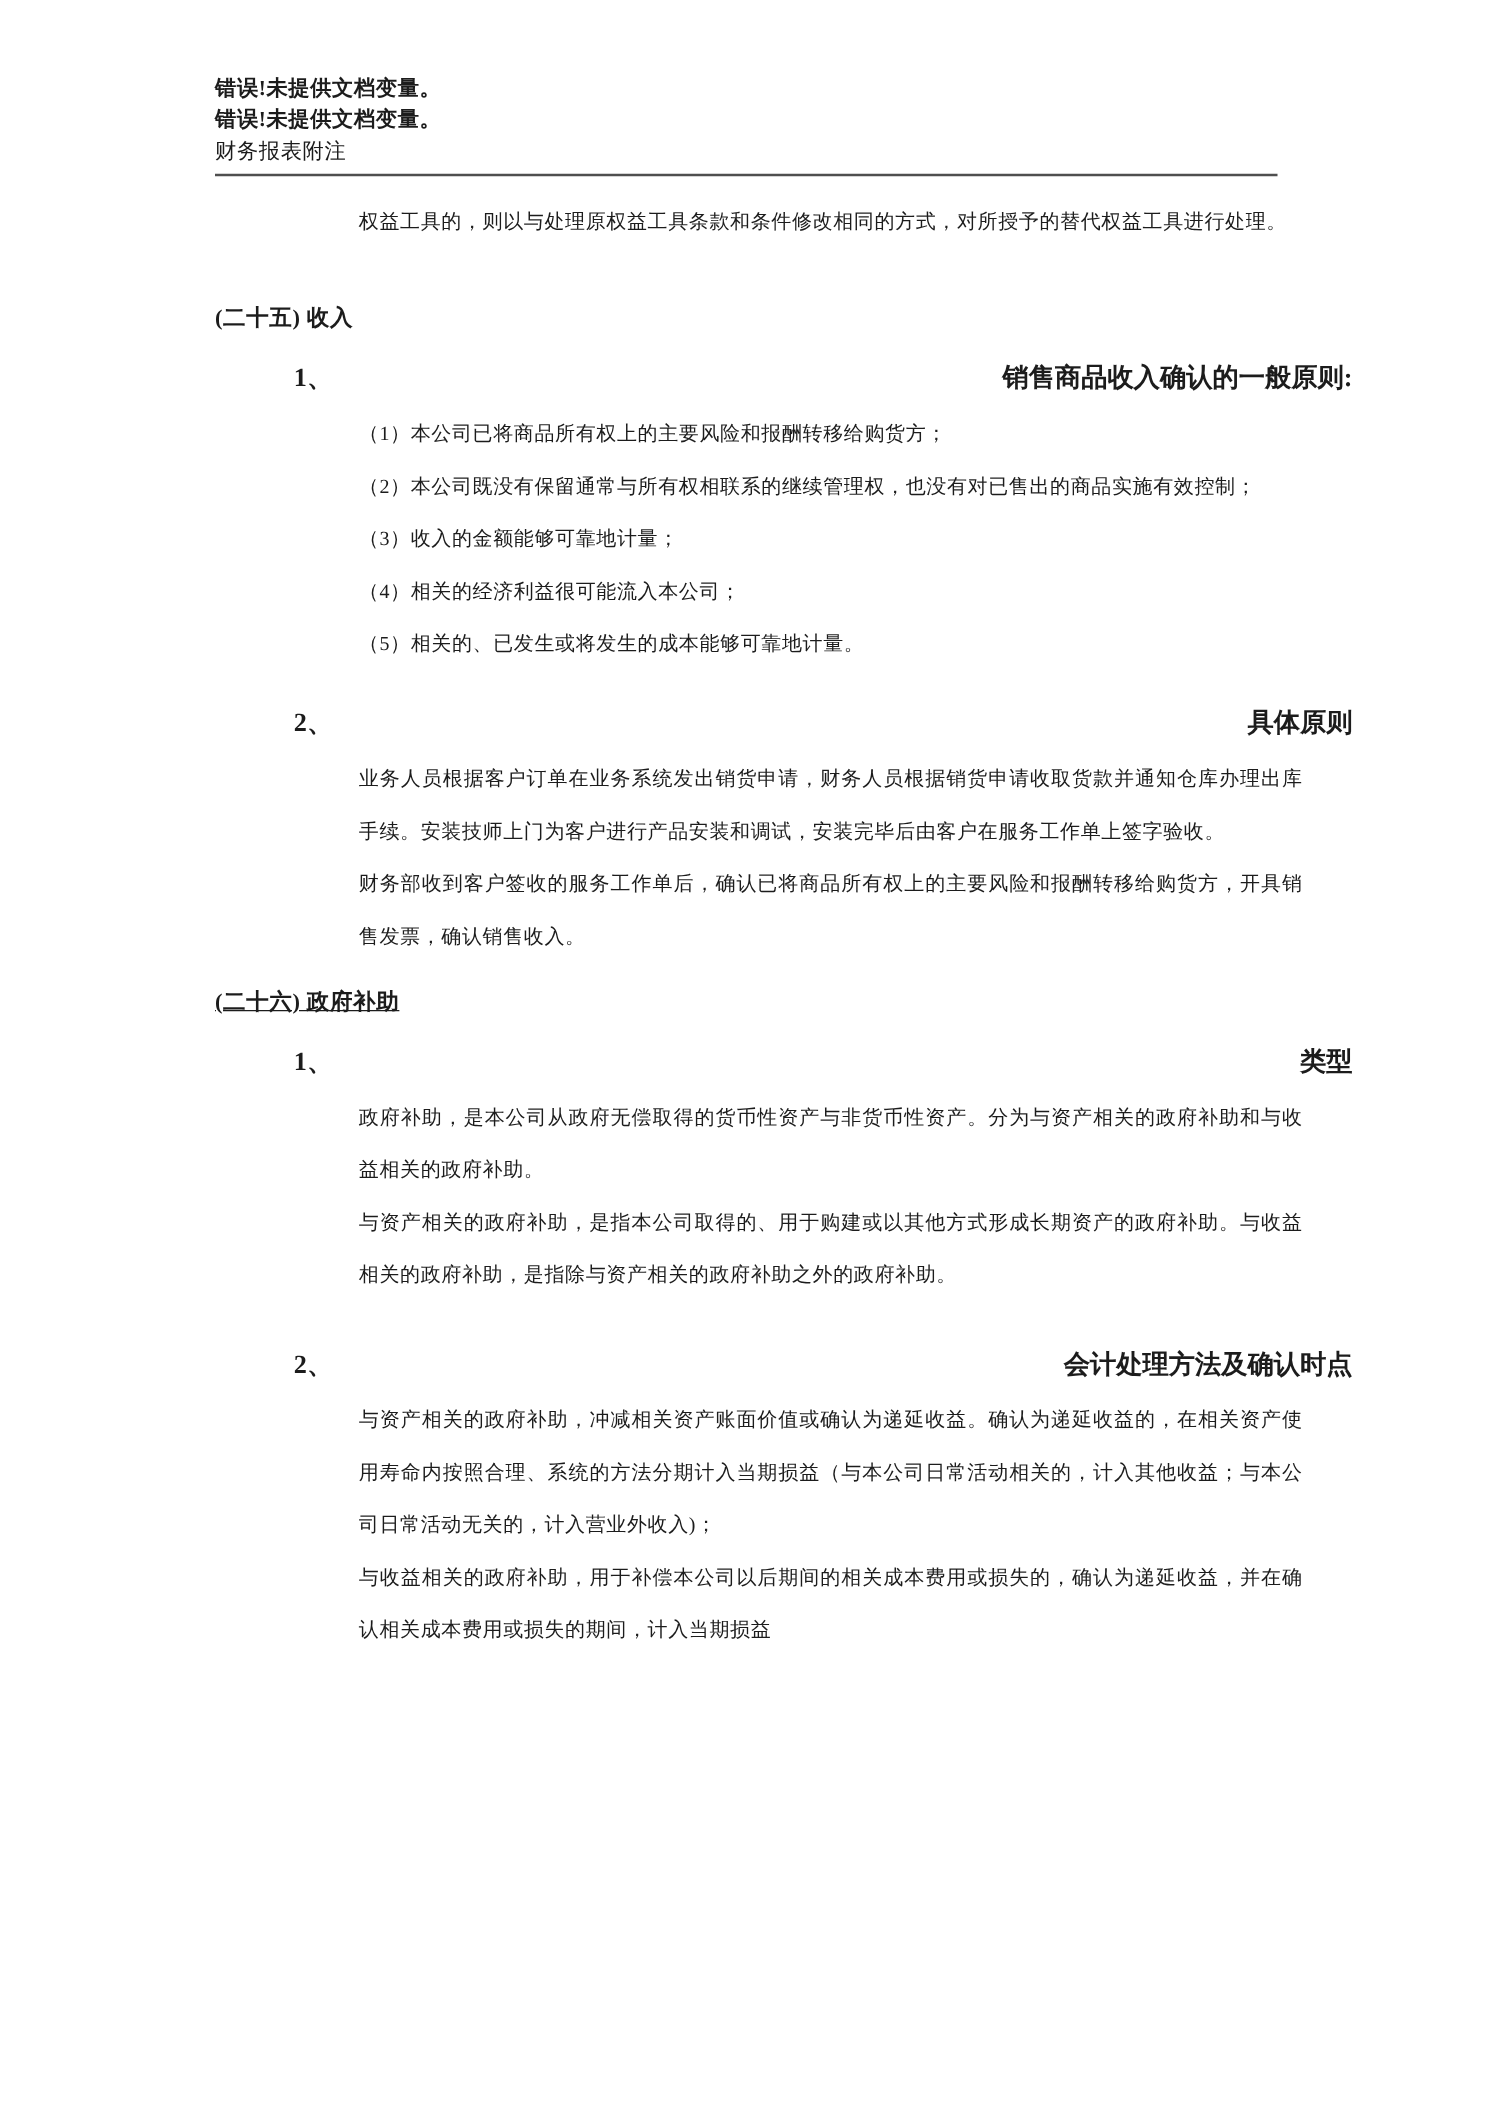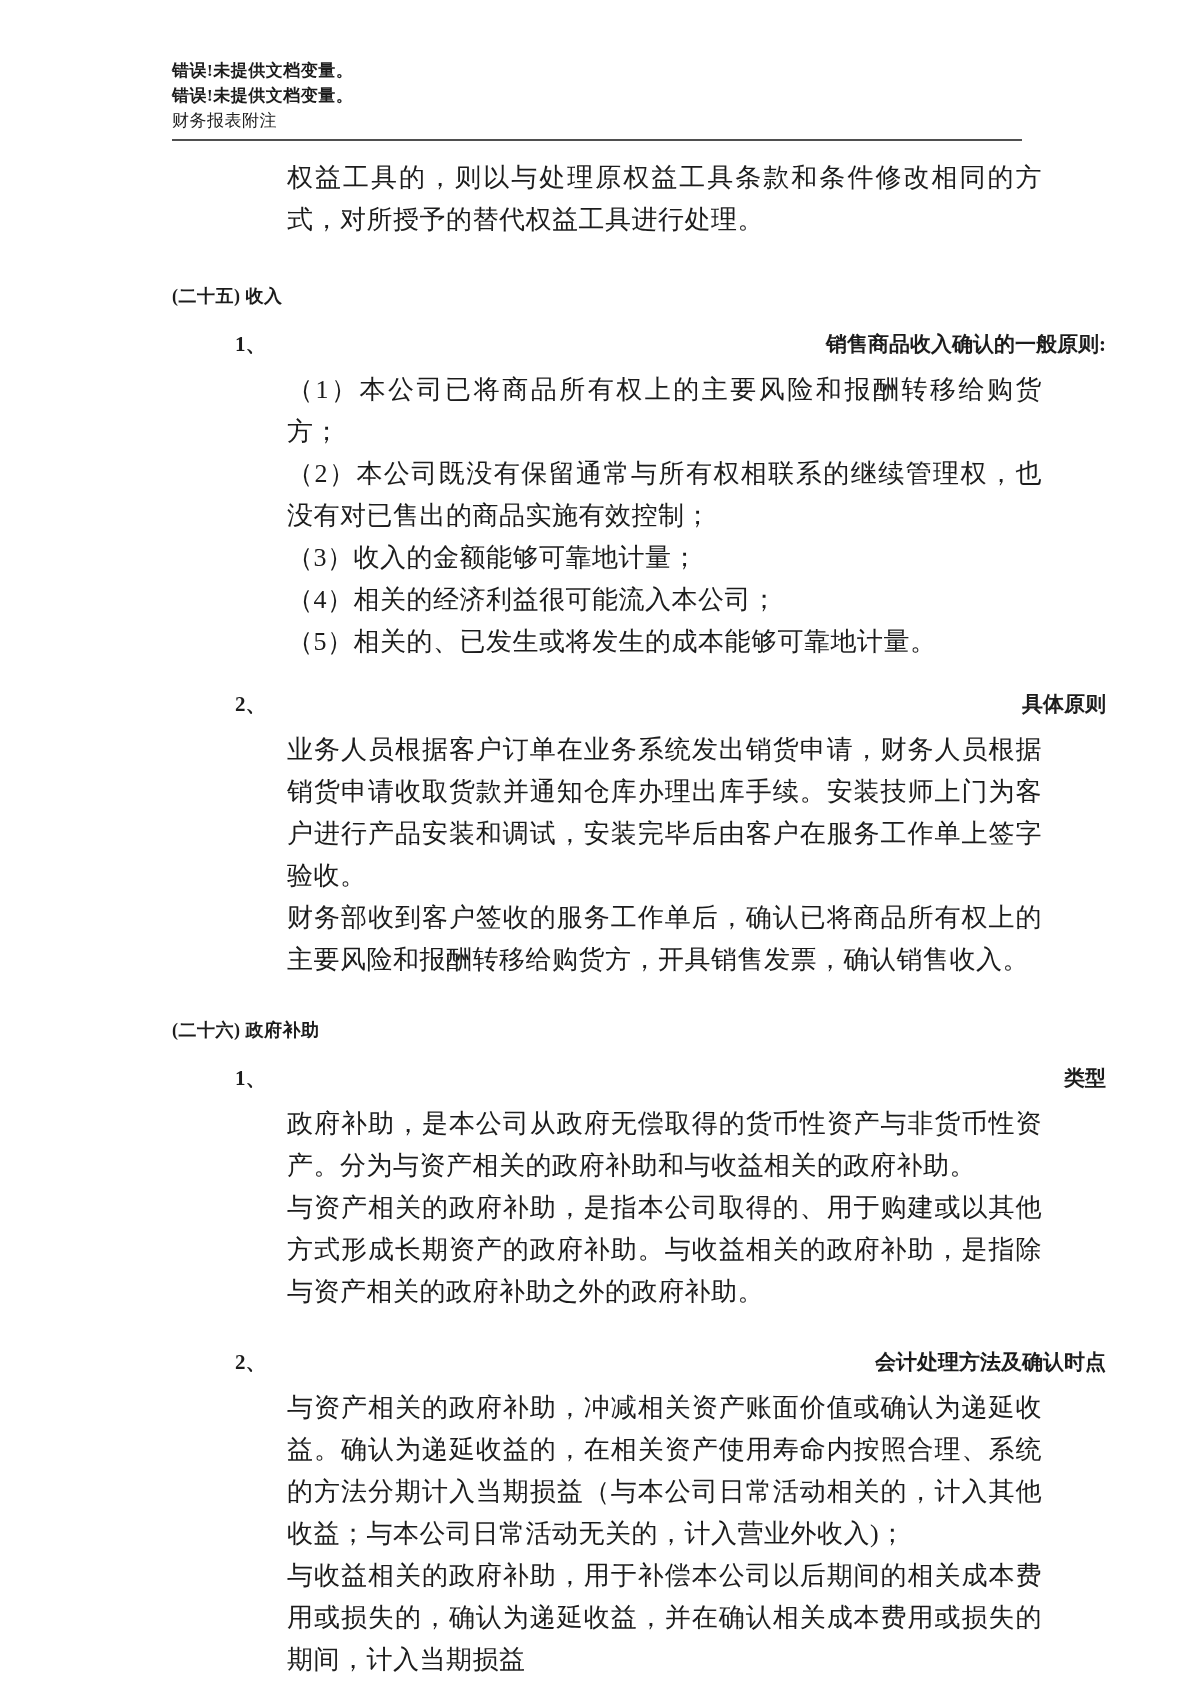--- a/index.html
+++ b/index.html
@@ -6,21 +6,21 @@
     margin: 0;
     padding: 0;
     background: #ffffff;
   }
   .page {
     position: relative;
     width: 1200px;
     height: 1696px;
     background: #ffffff;
     box-sizing: border-box;
-    padding: 58px 94px 0 172px;
+    padding: 58px 118px 0 172px;
     font-family: "Liberation Serif", "DejaVu Serif", serif;
     color: #1c1c1c;
     overflow: hidden;
   }
   .doc-header {
     width: 850px;
     border-bottom: 2px solid #4f4f4f;
     padding-bottom: 6px;
   }
   .hdr-line {
@@ -29,42 +29,42 @@
     letter-spacing: 0.5px;
   }
   .hdr-line.bold { font-weight: bold; }
   .section-title {
     margin: 40px 0 0 0;
     font-size: 18px;
     font-weight: bold;
     line-height: 30px;
     letter-spacing: 0.5px;
   }
-  .section-title.s26 { margin-top: 34px; }
+  .section-title.s26 { margin-top: 15px; text-decoration: underline; }
   .item-head {
     display: flex;
     margin: 18px 0 0 63px;
     font-size: 21px;
     font-weight: bold;
     line-height: 30px;
   }
   .item-head.gap-lg { margin-top: 26px; }
   .item-head.gap-xl { margin-top: 34px; }
   .item-num {
     width: 52px;
     flex: 0 0 52px;
   }
   .item-title { flex: 1; text-align: right; }
   .body-block {
     margin: 10px 0 0 115px;
     width: 755px;
   }
   .body-para {
     margin: 0;
-    font-size: 26px;
+    font-size: 16px;
     line-height: 42px;
     text-align: justify;
     word-break: break-all;
     letter-spacing: 0.5px;
   }
   .intro {
     margin: 16px 0 0 115px;
     width: 755px;
   }
 </style>

